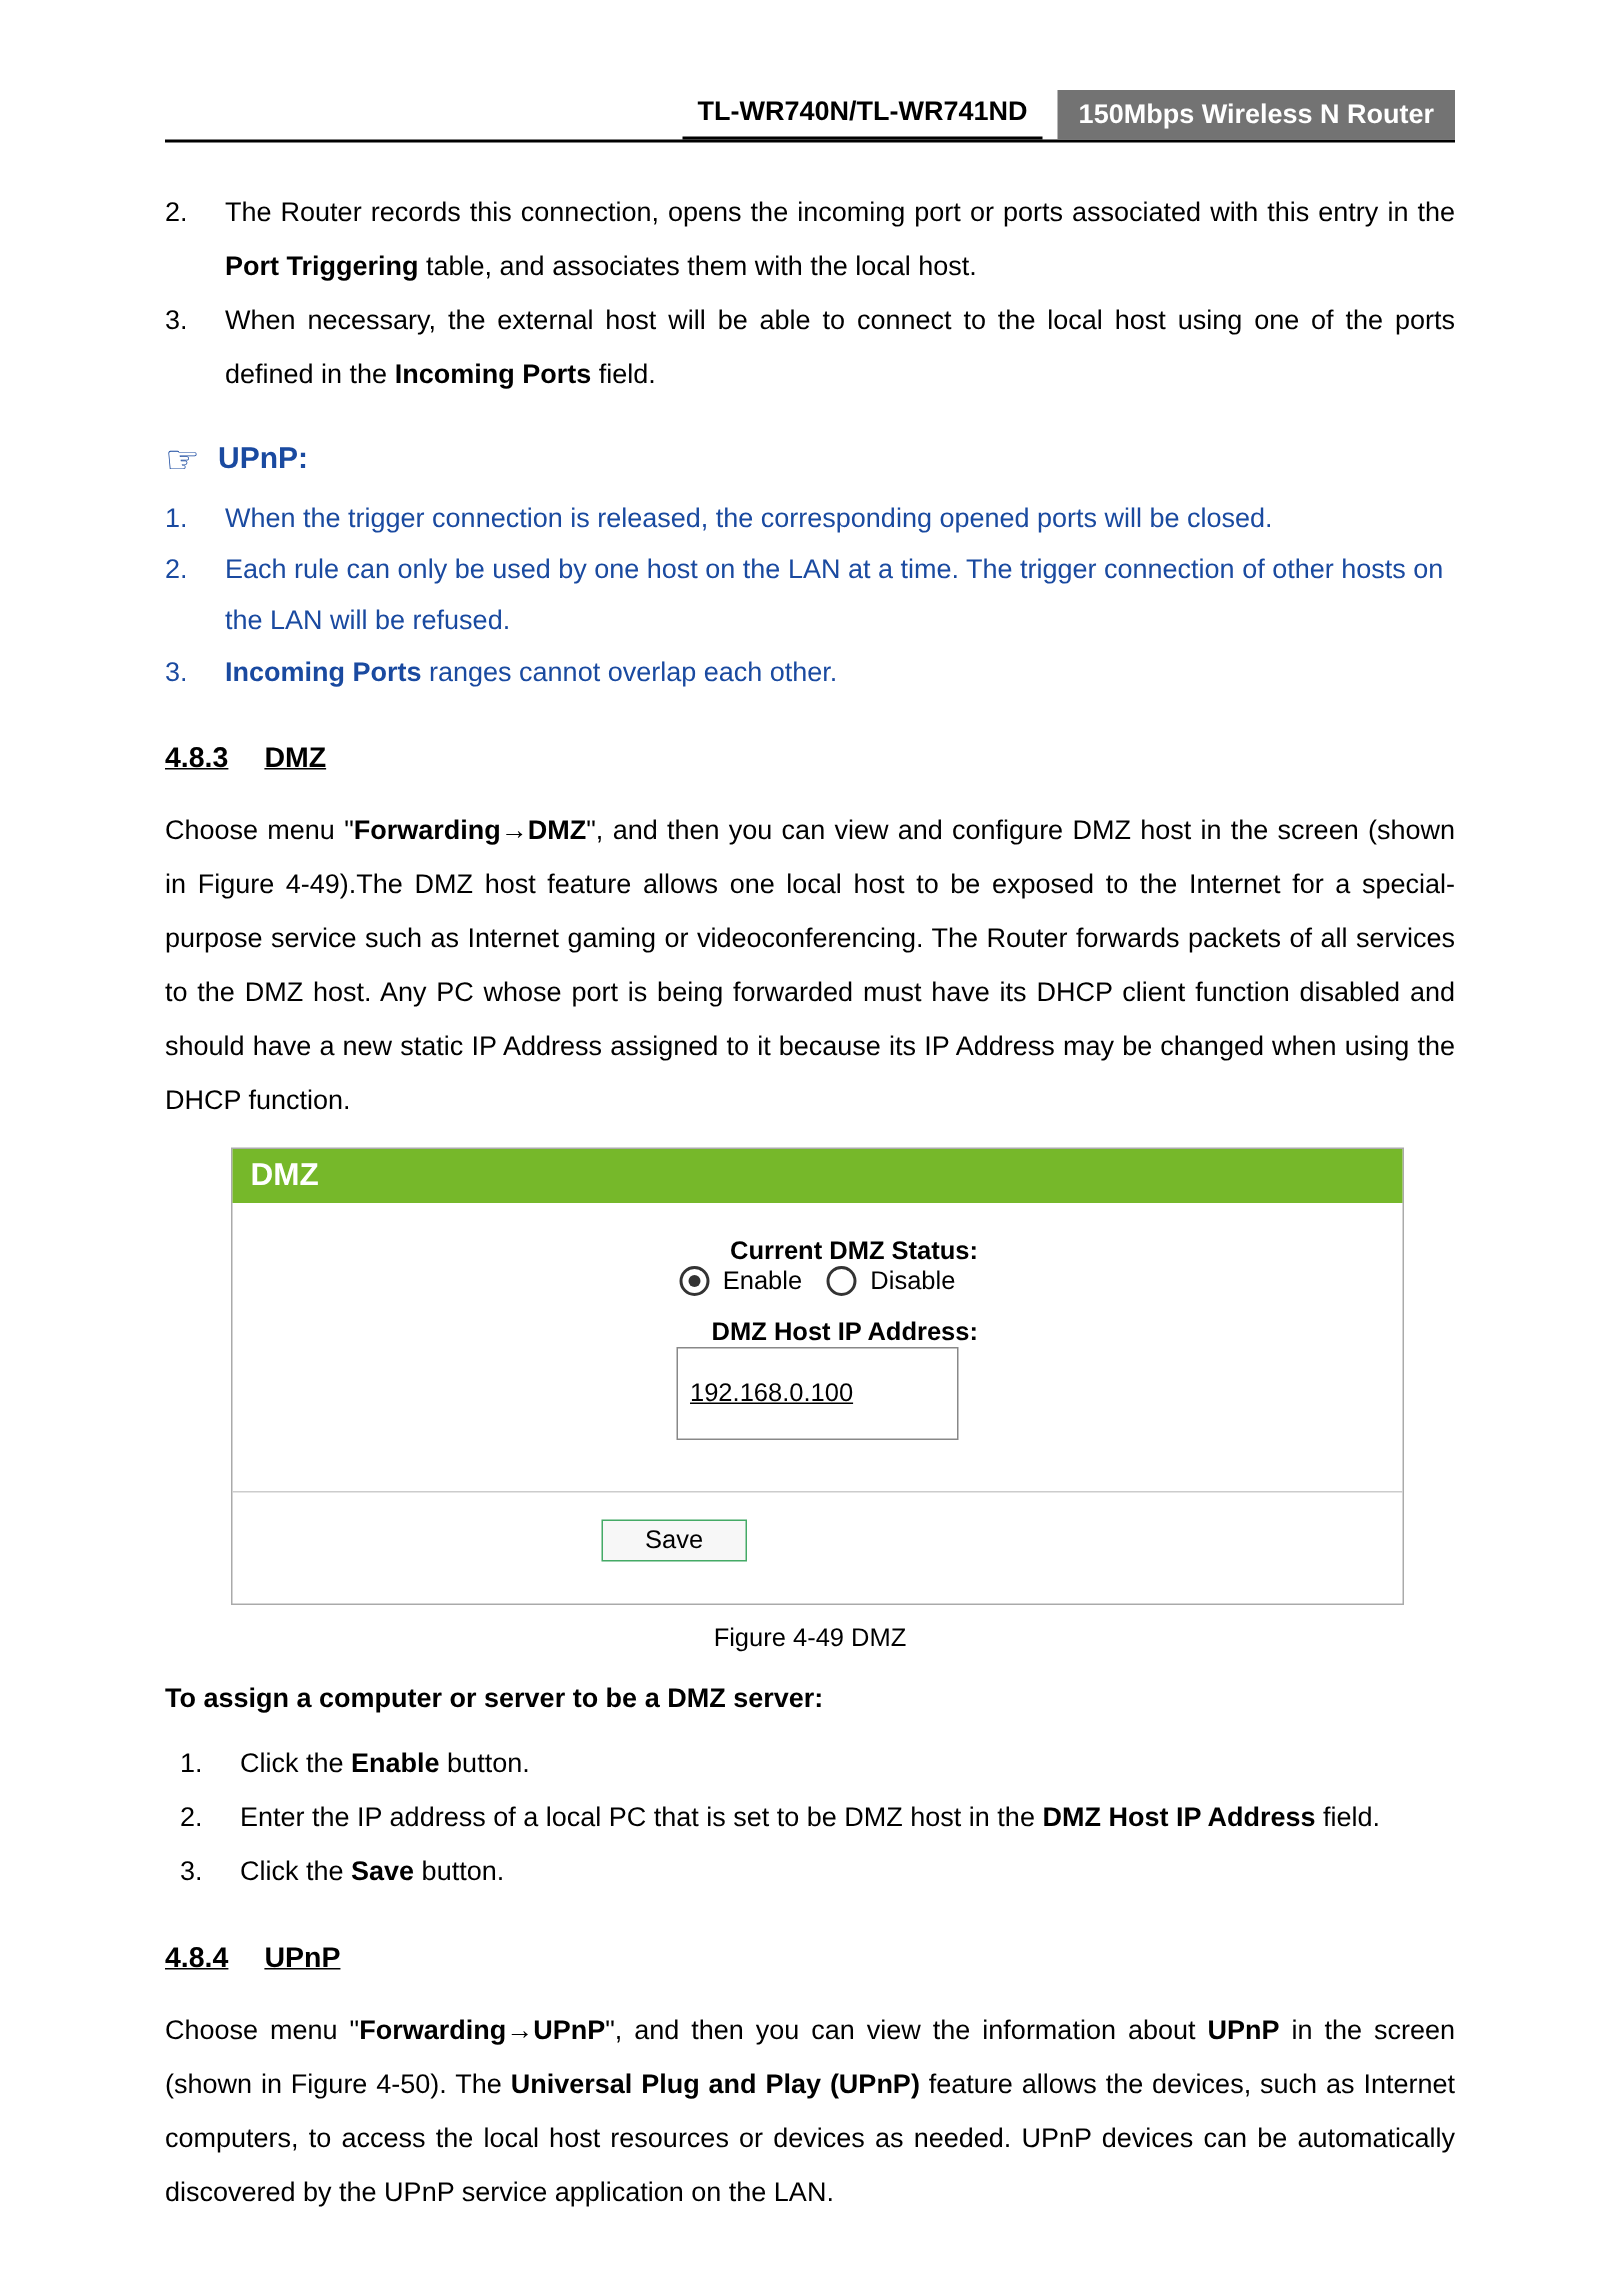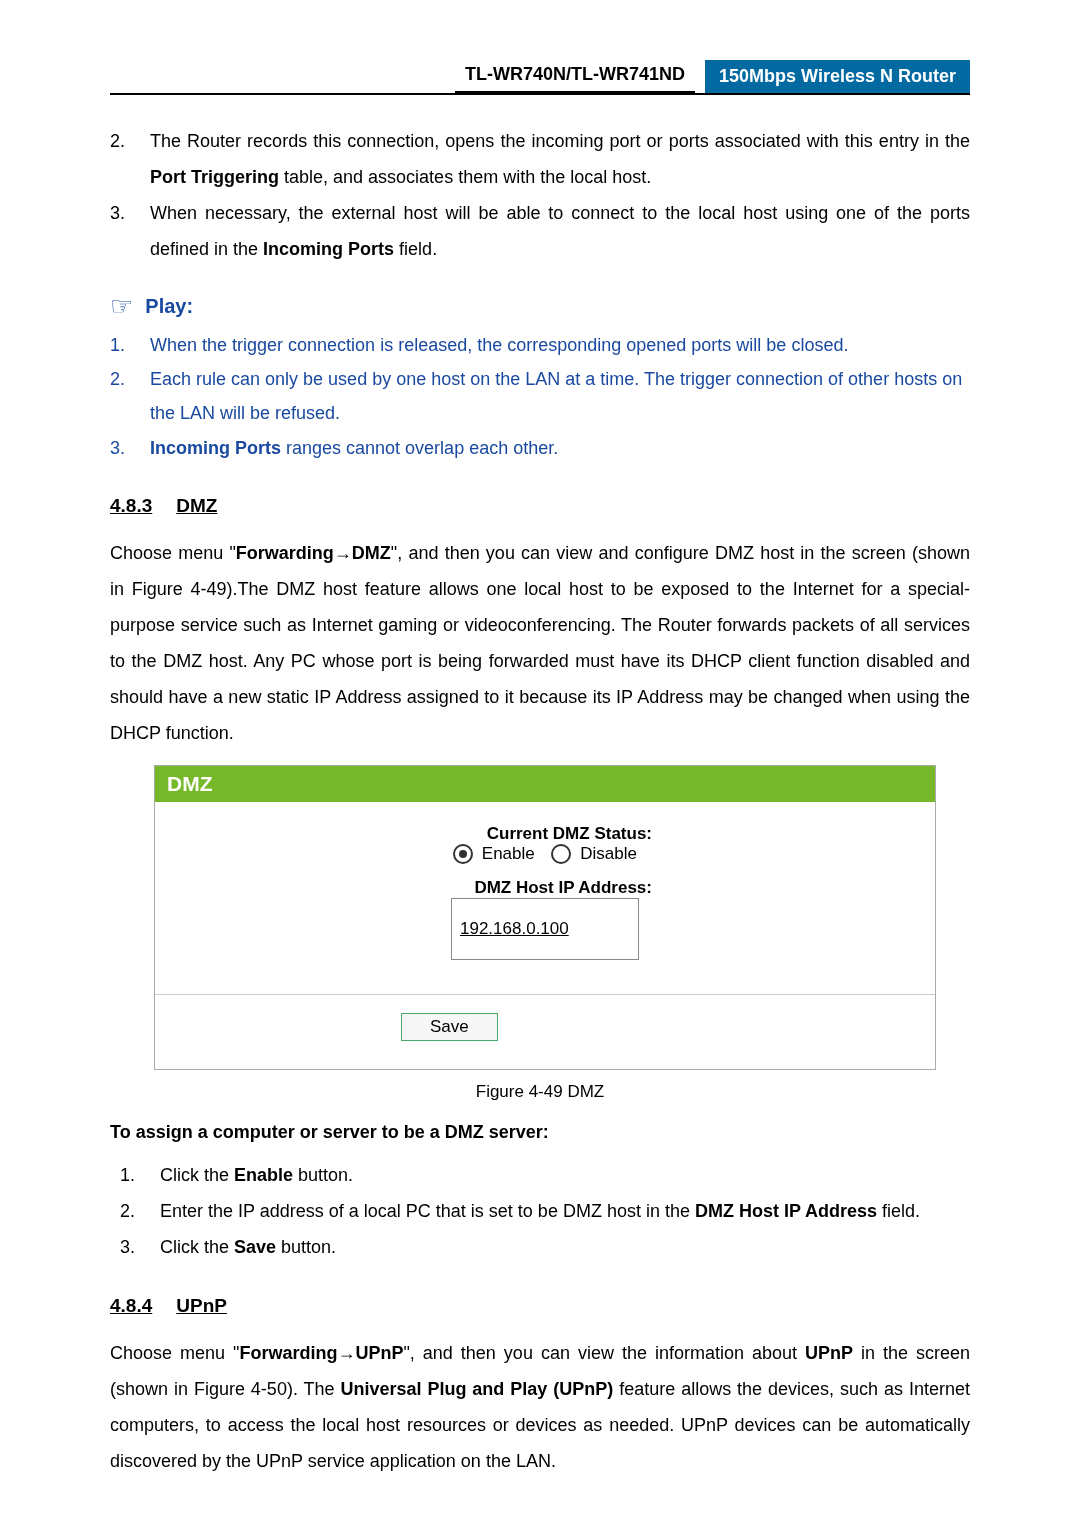--- a/index.html
+++ b/index.html
@@ -17,21 +17,21 @@
     justify-content: flex-end;
     align-items: flex-end;
     font-size: 18px;
     font-weight: bold;
   }
   .model-box {
     padding: 0 10px 6px 10px;
     border-bottom: 2px solid #000;
   }
   .product-box {
-    background: #0369a1;
+    background: #737373;
     color: #fff;
     padding: 6px 14px;
     margin-left: 10px;
   }
   .hr-header {
     border: 0;
     border-top: 2px solid #000;
     margin: 0 0 28px 0;
   }
   .num-list {
@@ -200,21 +200,21 @@
     <li>
       <span class="n">3.</span>
       <span class="t">
         <span>When necessary, the external host will be able to connect to the local host using one of the ports defined in the </span><b>Incoming Ports</b><span> field.</span>
       </span>
     </li>
   </ol>
 
   <div class="note-header">
     <span class="hand">☞</span>
-    <b>Play:</b>
+    <b>UPnP:</b>
   </div>
   <ol class="blue-list">
     <li>
       <span class="n">1.</span>
       <span class="t">When the trigger connection is released, the corresponding opened ports will be closed.</span>
     </li>
     <li>
       <span class="n">2.</span>
       <span class="t">Each rule can only be used by one host on the LAN at a time. The trigger connection of other hosts on the LAN will be refused.</span>
     </li>

